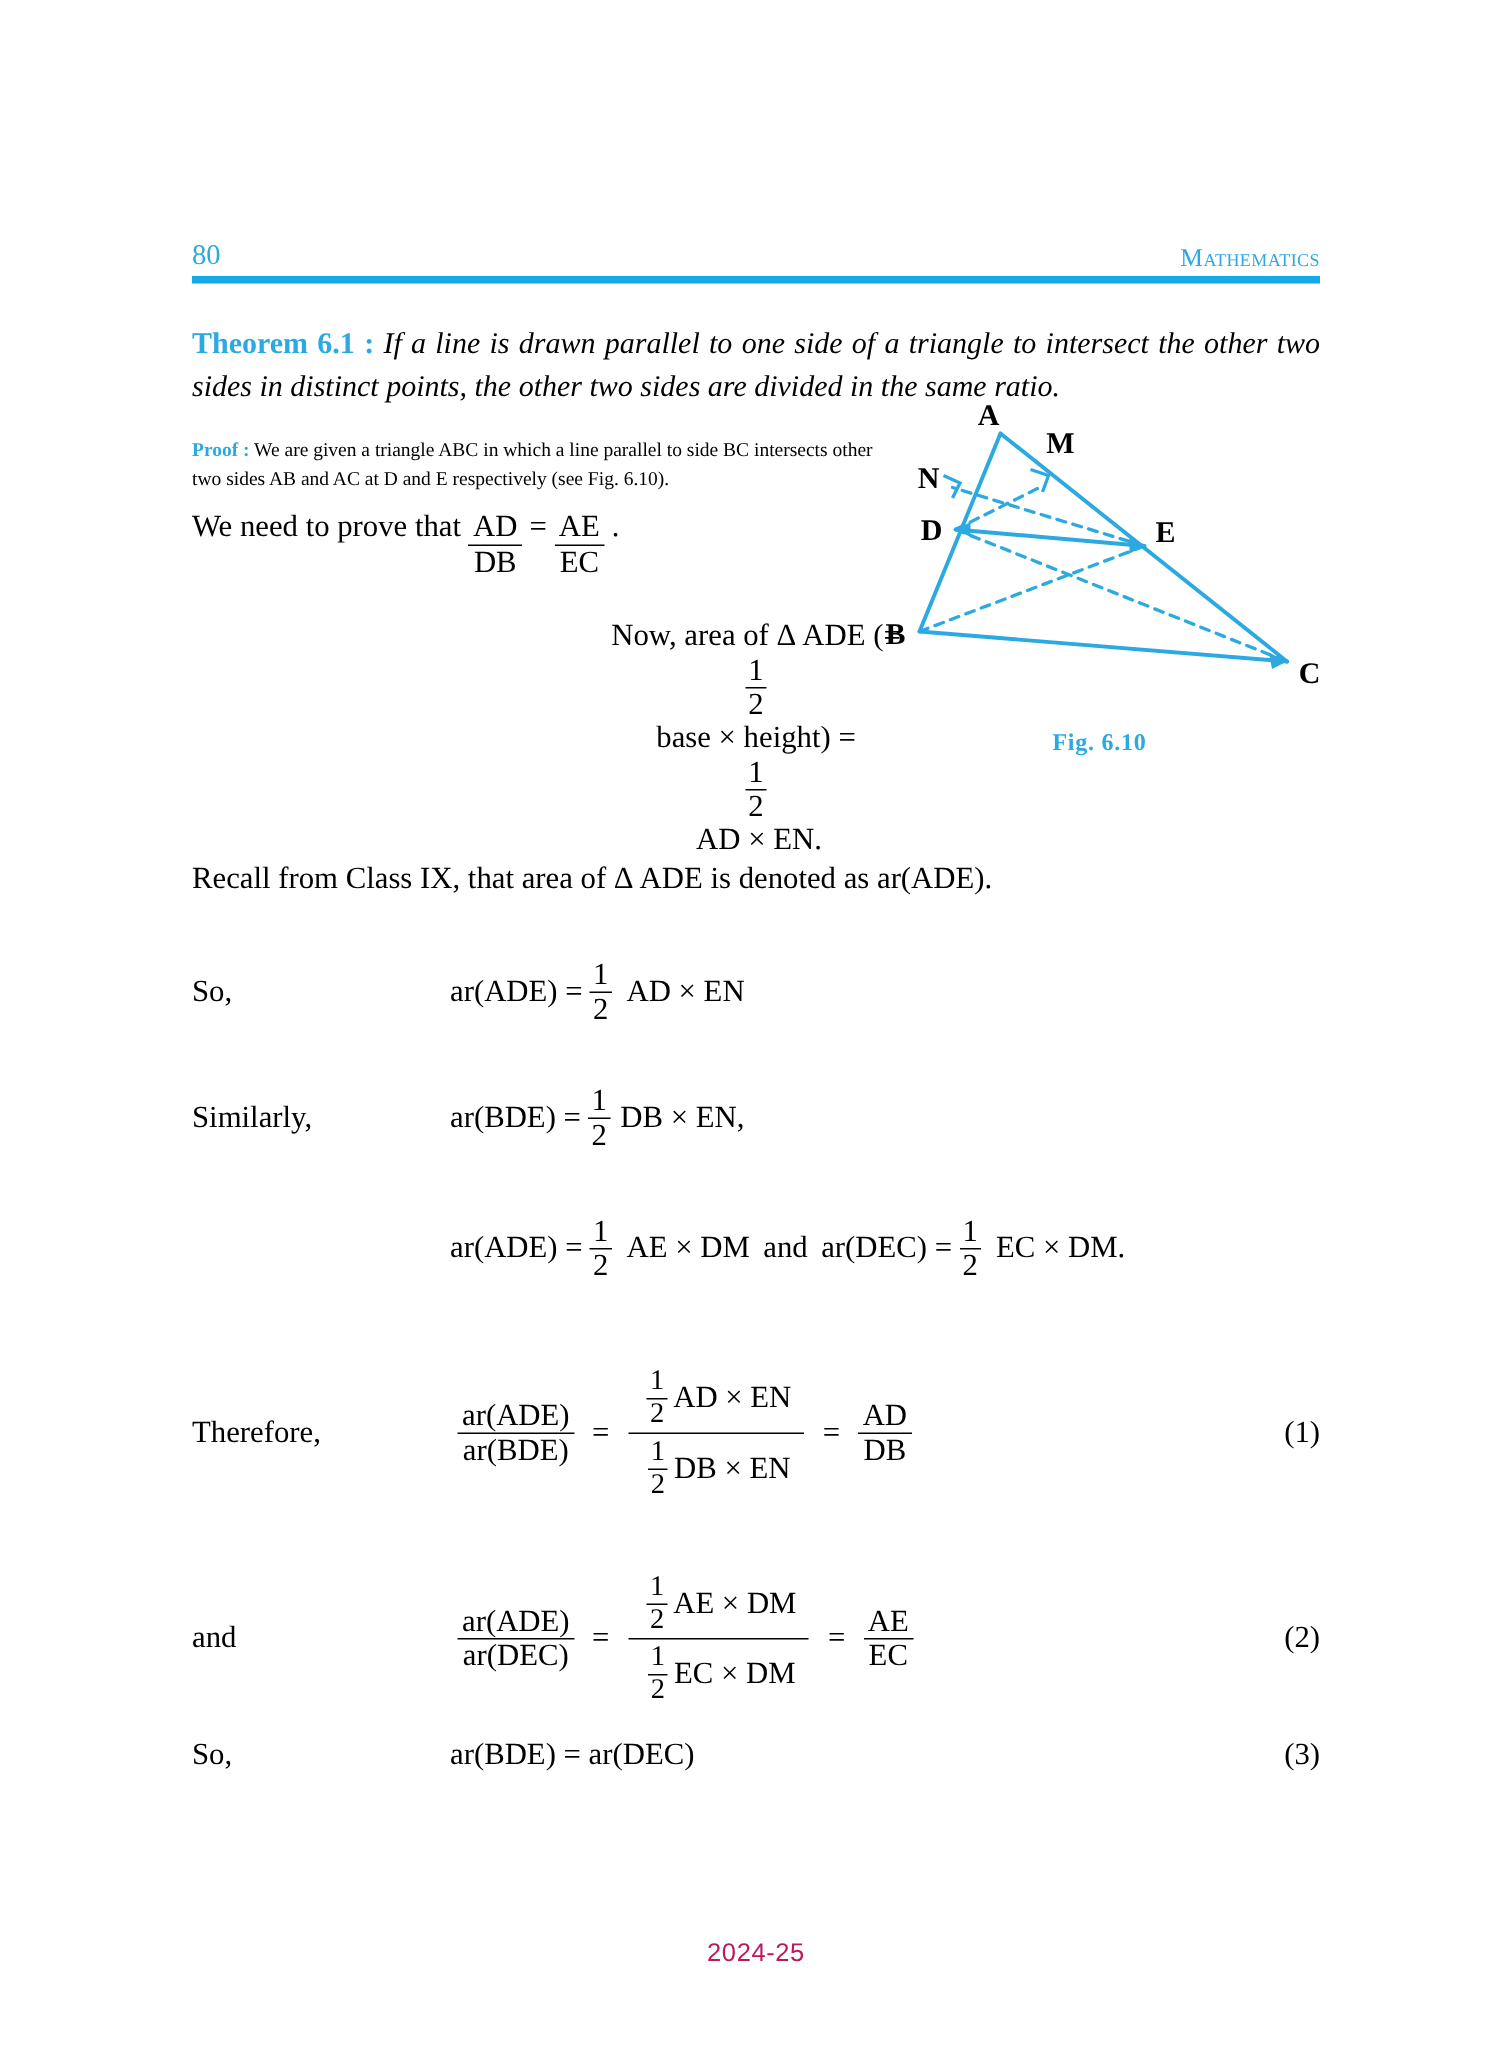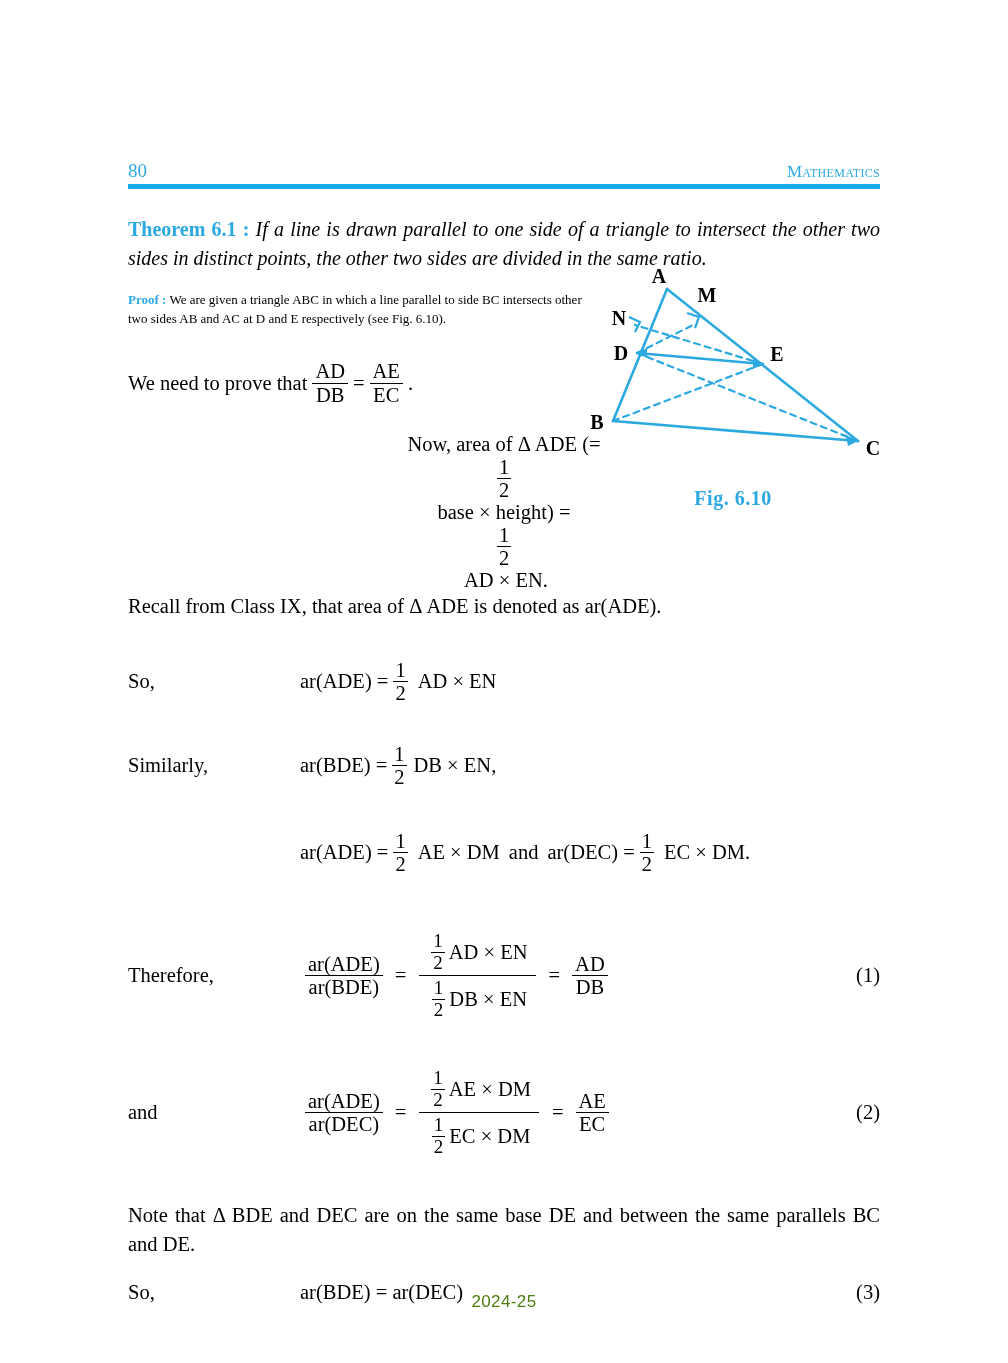--- a/index.html
+++ b/index.html
@@ -96,28 +96,28 @@
     height: 230px;
   }
   .fig-caption {
     position: absolute;
     left: 455px;
     top: 196px;
     width: 300px;
     text-align: center;
     color: #2BA9E0;
     font-weight: bold;
-    font-size: 20px;
+    font-size: 16px;
     letter-spacing: 0.5px;
   }
 
   .prove-line {
-    margin-top: 32px;
-    display: flex;
-    align-items: center;
+    margin-top: 12px;
+    display: flex;
+    align-items: flex-start;
     font-size: 20.5px;
   }
   .join-line {
     margin-top: 22px;
     width: 470px;
     font-size: 20.5px;
     line-height: 1.44;
   }
 
   
@@ -192,21 +192,21 @@
 
   
   .footer {
     position: absolute;
     left: 0;
     top: 1292px;
     width: 1008px;
     text-align: center;
     font-family: "Liberation Sans", sans-serif;
     font-size: 17px;
-    color: #4d7c0f;
+    color: #be185d;
     letter-spacing: 0.4px;
   }
   .fig-label {
     font-family: "Liberation Serif", serif;
     font-weight: bold;
     font-size: 20px;
     fill: #000;
   }
 </style>
 </head>
@@ -412,21 +412,20 @@
         </span>
         <span class="op">=</span>
         <span class="frac">
           <span class="num">AE</span>
           <span class="den">EC</span>
         </span>
       </span>
       <span class="eq-num">(2)</span>
     </div>
 
-    <div class="para" style="margin-top:44px;">Note that Δ BDE and DEC are on the same base DE and between the same parallels BC and DE.</div>
 
     <div class="eq-row" style="margin-top:22px;">
       <span class="eq-label">So,</span>
       <span class="eq-body">ar(BDE) =  ar(DEC)</span>
       <span class="eq-num">(3)</span>
     </div>
 
   </div>
 
   <div class="footer">2024-25</div>

